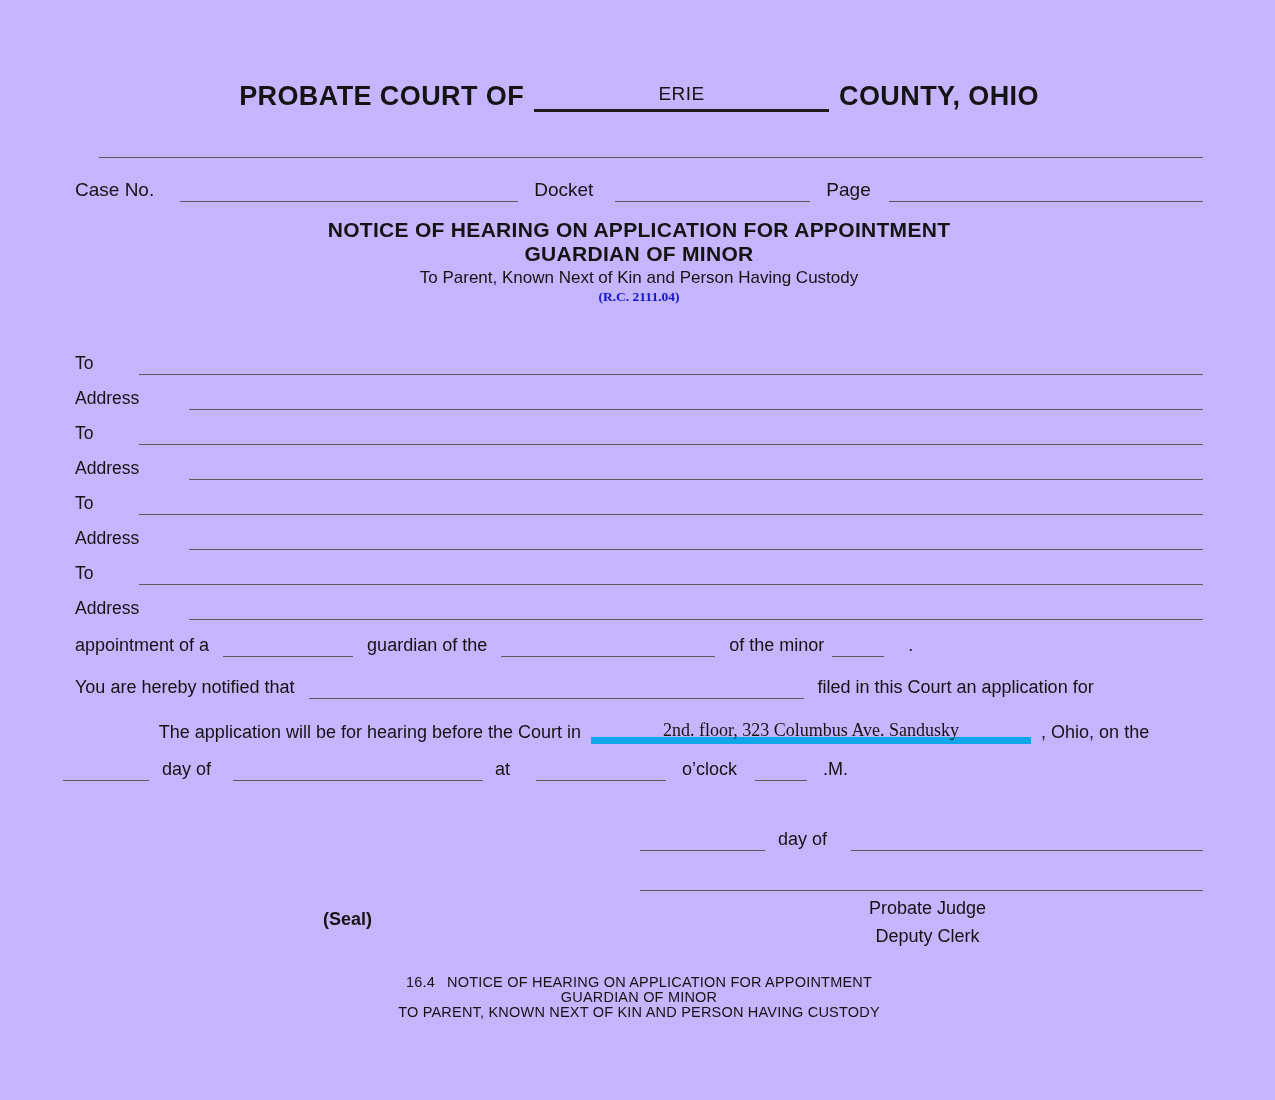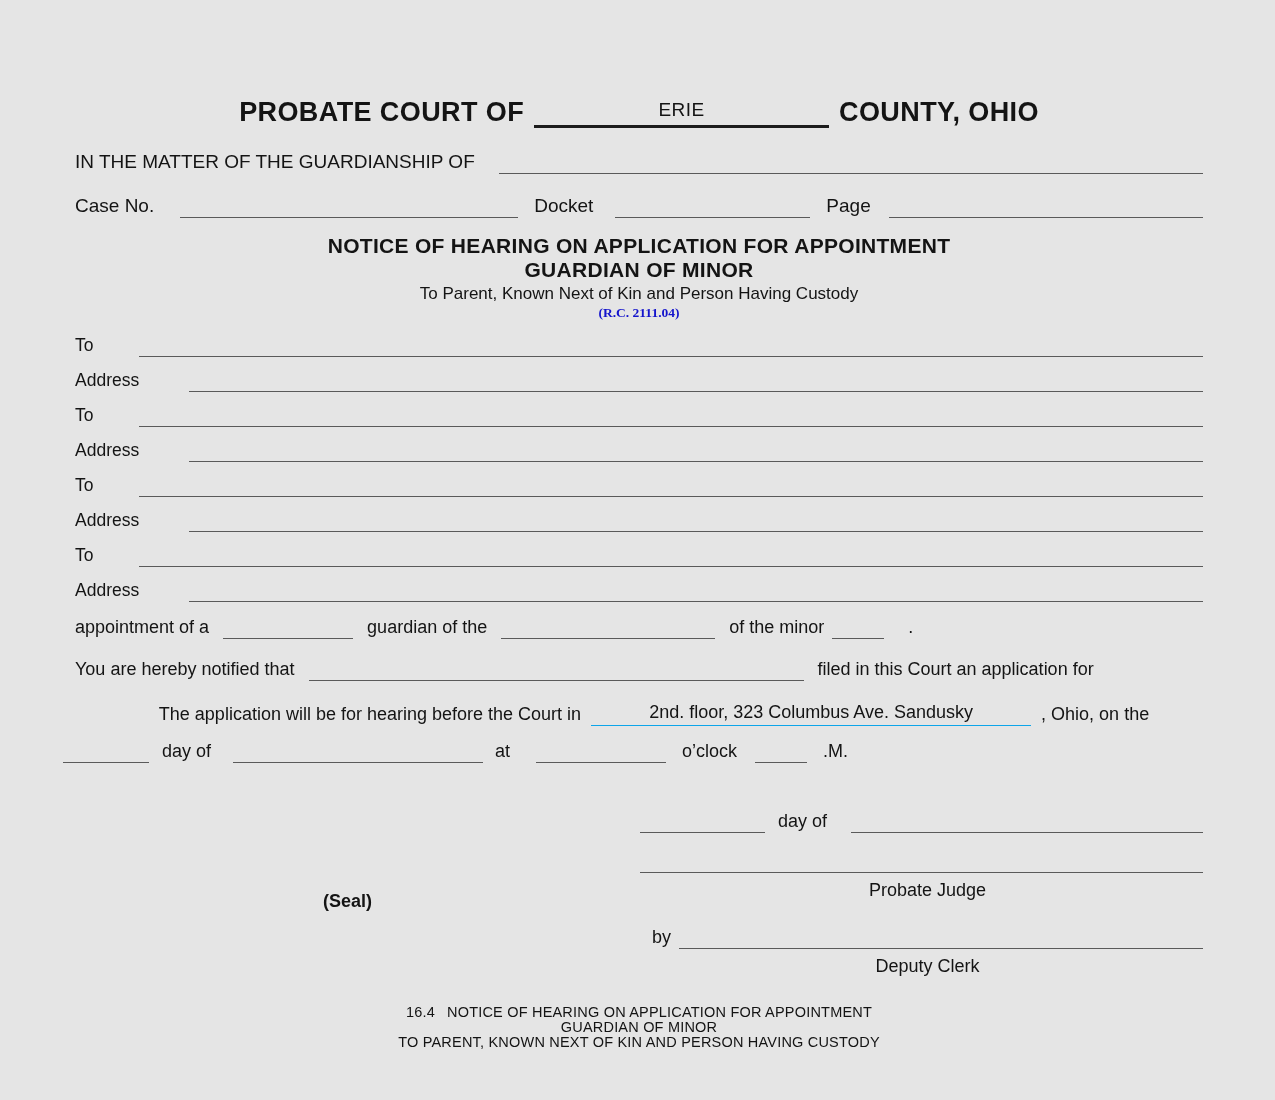--- a/index.html
+++ b/index.html
@@ -1,23 +1,23 @@
 <!DOCTYPE html>
 <html><head>
 <meta charset="utf-8">
 <style>
   * { box-sizing: border-box; }
   html, body { margin: 0; padding: 0; background: #ffffff; }
   .page {
     width: 1275px;
     height: 1100px;
-    background: #e5e5e5;
+    background: #c4b5fd;
     color: #141414;
     font-family: "Liberation Sans", sans-serif;
-    padding: 16px 72px 0 75px;
+    padding: 0 72px 0 75px;
     position: relative;
     overflow: hidden;
   }
 
   
   .blank {
     display: inline-block;
     border-bottom: 1px solid #5a5a5a;
     height: 24px;
   }
@@ -69,44 +69,45 @@
   .notice-rc {
     font-family: "Liberation Serif", serif;
     font-weight: bold;
     color: #1414cc;
     font-size: 13.5px;
     line-height: 16px;
     margin-top: 1px;
   }
 
   
-  .recipients { margin-top: 12px; }
+  .recipients { margin-top: 46px; }
   .recipients .form-row { margin-top: 11px; font-size: 17.5px; }
   .recipients .form-row:first-child { margin-top: 0; }
   .lbl-to { width: 64px; }
   .lbl-addr { width: 114px; }
 
   
   .notified-row { margin-top: 18px; }
   .notified-row .blank { flex: 1 1 auto; margin: 0 14px; max-width: 495px; }
   .appoint-row { margin-top: 13px; }
   .appoint-row .b1 { width: 130px; margin: 0 14px; }
   .appoint-row .b2 { width: 214px; margin: 0 14px; }
   .appoint-row .b3 { width: 52px; margin: 0 8px 0 8px; }
   .appoint-row .period { margin-left: 16px; }
 
   .hearing-row1 { margin-top: 19px; padding-left: 30px; justify-content: center; }
   .hearing-loc {
     width: 440px;
     margin: 0 10px;
-    border-bottom: 1px solid #0ea5e9;
+    border-bottom: 7px solid #0ea5e9;
     text-align: center;
     font-size: 18px;
     height: 26px;
     line-height: 24px;
+    font-family: Liberation Serif, serif;
   }
   .hearing-row2 { margin-top: 13px; margin-left: -12px; }
   .hearing-row2 .b-day { width: 86px; margin-right: 13px; }
   .hearing-row2 .b-month { width: 250px; margin: 0 12px 0 22px; }
   .hearing-row2 .b-time { width: 130px; margin: 0 16px 0 26px; }
   .hearing-row2 .b-ampm { width: 52px; margin: 0 16px 0 18px; }
 
   
   .sig-section { margin-top: 46px; position: relative; }
   .seal {
@@ -135,21 +136,20 @@
 
 <div class="page">
 
   <div class="title-row">
     <span>PROBATE COURT OF</span>
     <span class="title-blank"><span>ERIE</span></span>
     <span>COUNTY, OHIO</span>
   </div>
 
   <div class="form-row matter-row">
-    <span class="lbl">IN THE MATTER OF THE GUARDIANSHIP OF</span>
     <span class="blank grow"></span>
   </div>
 
   <div class="form-row case-row">
     <span class="lbl">Case No.</span>
     <span class="blank b-case"></span>
     <span class="lbl">Docket</span>
     <span class="blank b-docket"></span>
     <span class="lbl">Page</span>
     <span class="blank b-page"></span>
@@ -233,24 +233,20 @@
   <div class="sig-section">
     <div class="seal">(Seal)</div>
     <div class="sig-block">
       <div class="form-row sig-dayof-row">
         <span class="blank b-day"></span>
         <span class="lbl">day of</span>
         <span class="blank b-month"></span>
       </div>
       <div class="judge-line"></div>
       <div class="sig-caption">Probate Judge</div>
-      <div class="form-row by-row">
-        <span class="lbl">by</span>
-        <span class="blank grow"></span>
-      </div>
       <div class="sig-caption">Deputy Clerk</div>
     </div>
   </div>
 
   <div class="footer">
     <div>
       <span class="footer-num">16.4</span><span>NOTICE OF HEARING ON APPLICATION FOR APPOINTMENT</span>
     </div>
     <div>GUARDIAN OF MINOR</div>
     <div>TO PARENT, KNOWN NEXT OF KIN AND PERSON HAVING CUSTODY</div>

